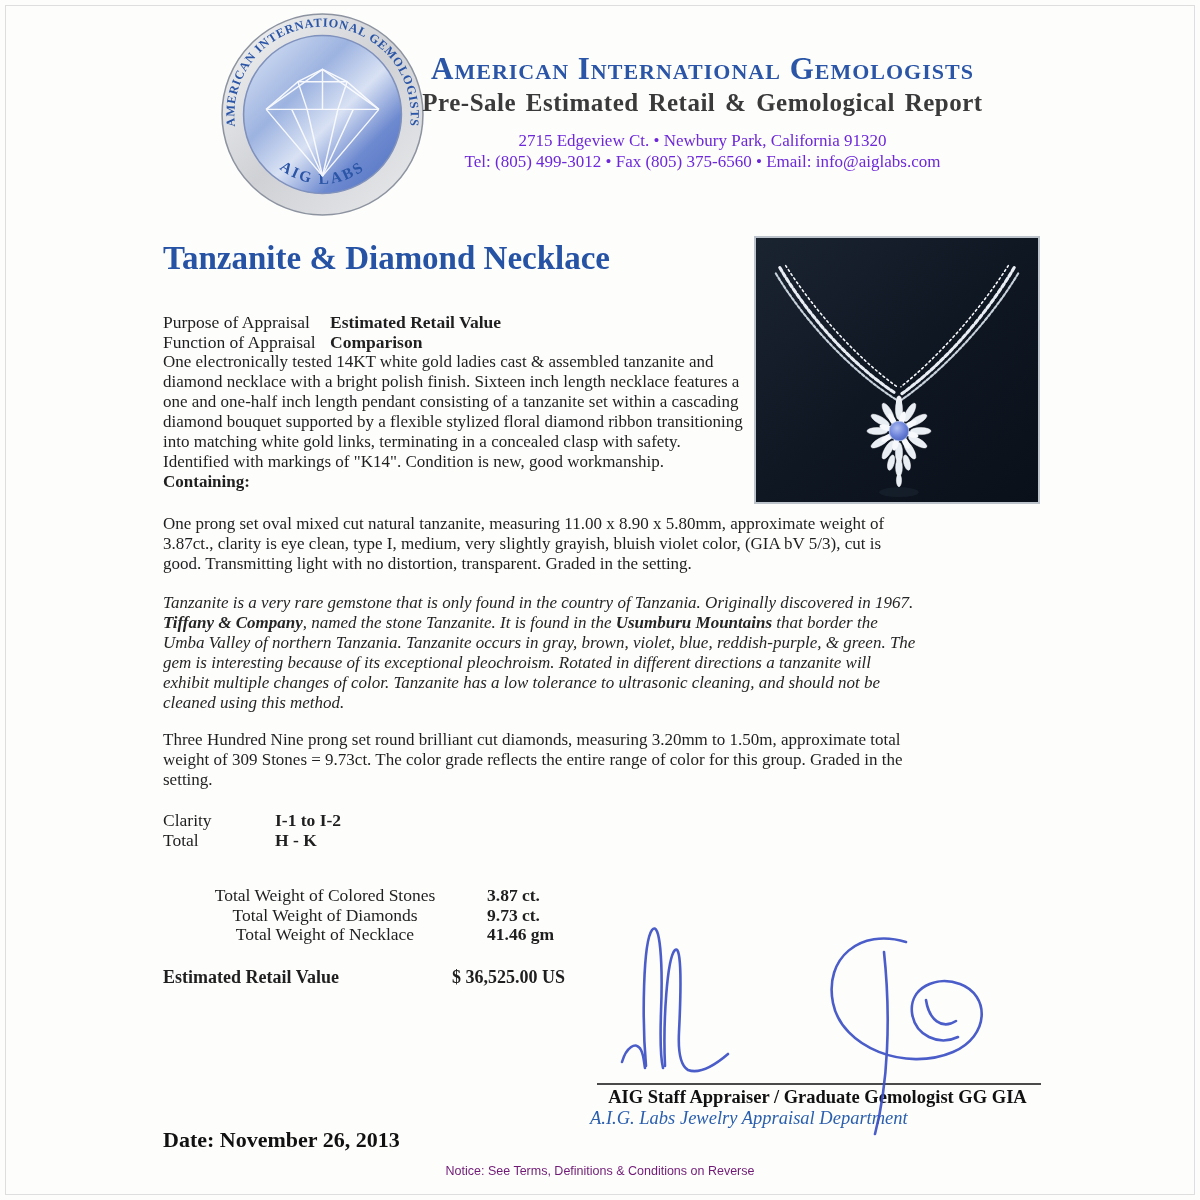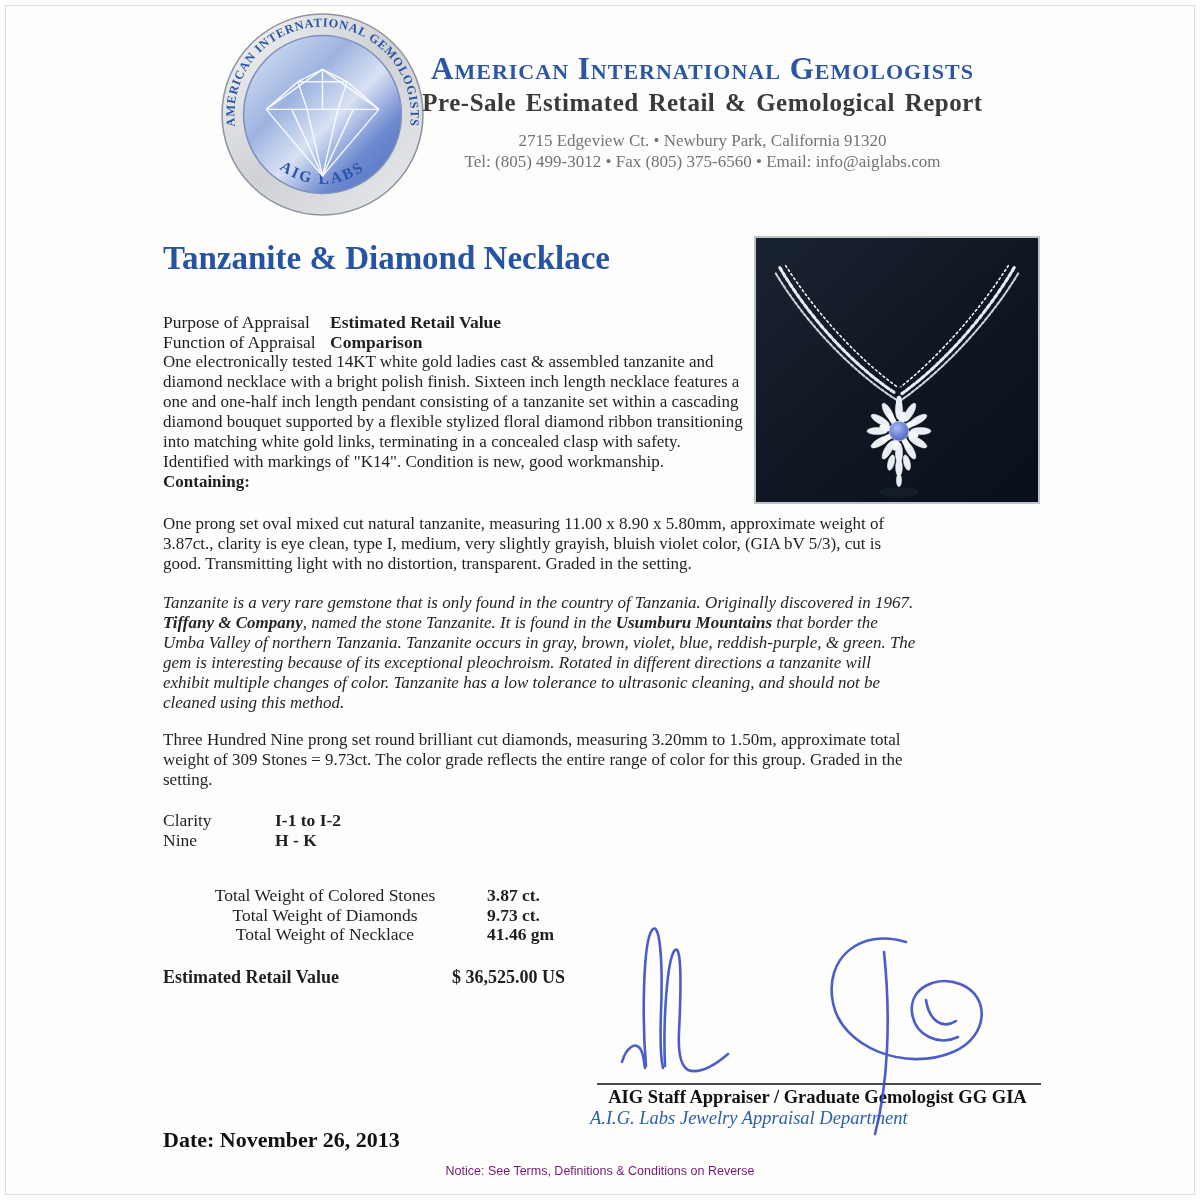--- a/index.html
+++ b/index.html
@@ -28,21 +28,21 @@
   }
   .report-title {
     font-weight: bold;
     font-size: 25px;
     color: #3a3a3a;
     letter-spacing: 0.5px;
     word-spacing: 3px;
     line-height: 30px;
     margin-top: 2px;
   }
-  .address-line, .contact-line { font-size: 17px; color: #737373; line-height: 21px; }
+  .address-line, .contact-line { font-size: 17px; color: #6d28d9; line-height: 21px; }
   .address-line { margin-top: 12px; }
   
   .item-title {
     position: absolute; left: 163px; top: 240px;
     font-size: 33px; font-weight: bold; color: #2753a5;
   }
   .meta { position: absolute; left: 163px; top: 312px; font-size: 17.5px; line-height: 20px; }
   .meta-row { display: flex; }
   .meta-label { width: 167px; }
   .meta-value { font-weight: bold; }
@@ -221,21 +221,21 @@
   </div>
 
   <div class="para para-3">Three Hundred Nine prong set round brilliant cut diamonds, measuring 3.20mm to 1.50m, approximate total weight of 309 Stones = 9.73ct. The color grade reflects the entire range of color for this group. Graded in the setting.</div>
 
   <div class="grades">
     <div class="grade-row">
       <span class="grade-label">Clarity</span>
       <span class="grade-value">I-1 to I-2</span>
     </div>
     <div class="grade-row">
-      <span class="grade-label">Nine</span>
+      <span class="grade-label">Total</span>
       <span class="grade-value">H - K</span>
     </div>
   </div>
 
   <div class="totals">
     <div class="total-row">
       <span class="total-label">Total Weight of Colored Stones</span>
       <span class="total-value">3.87 ct.</span>
     </div>
     <div class="total-row">

